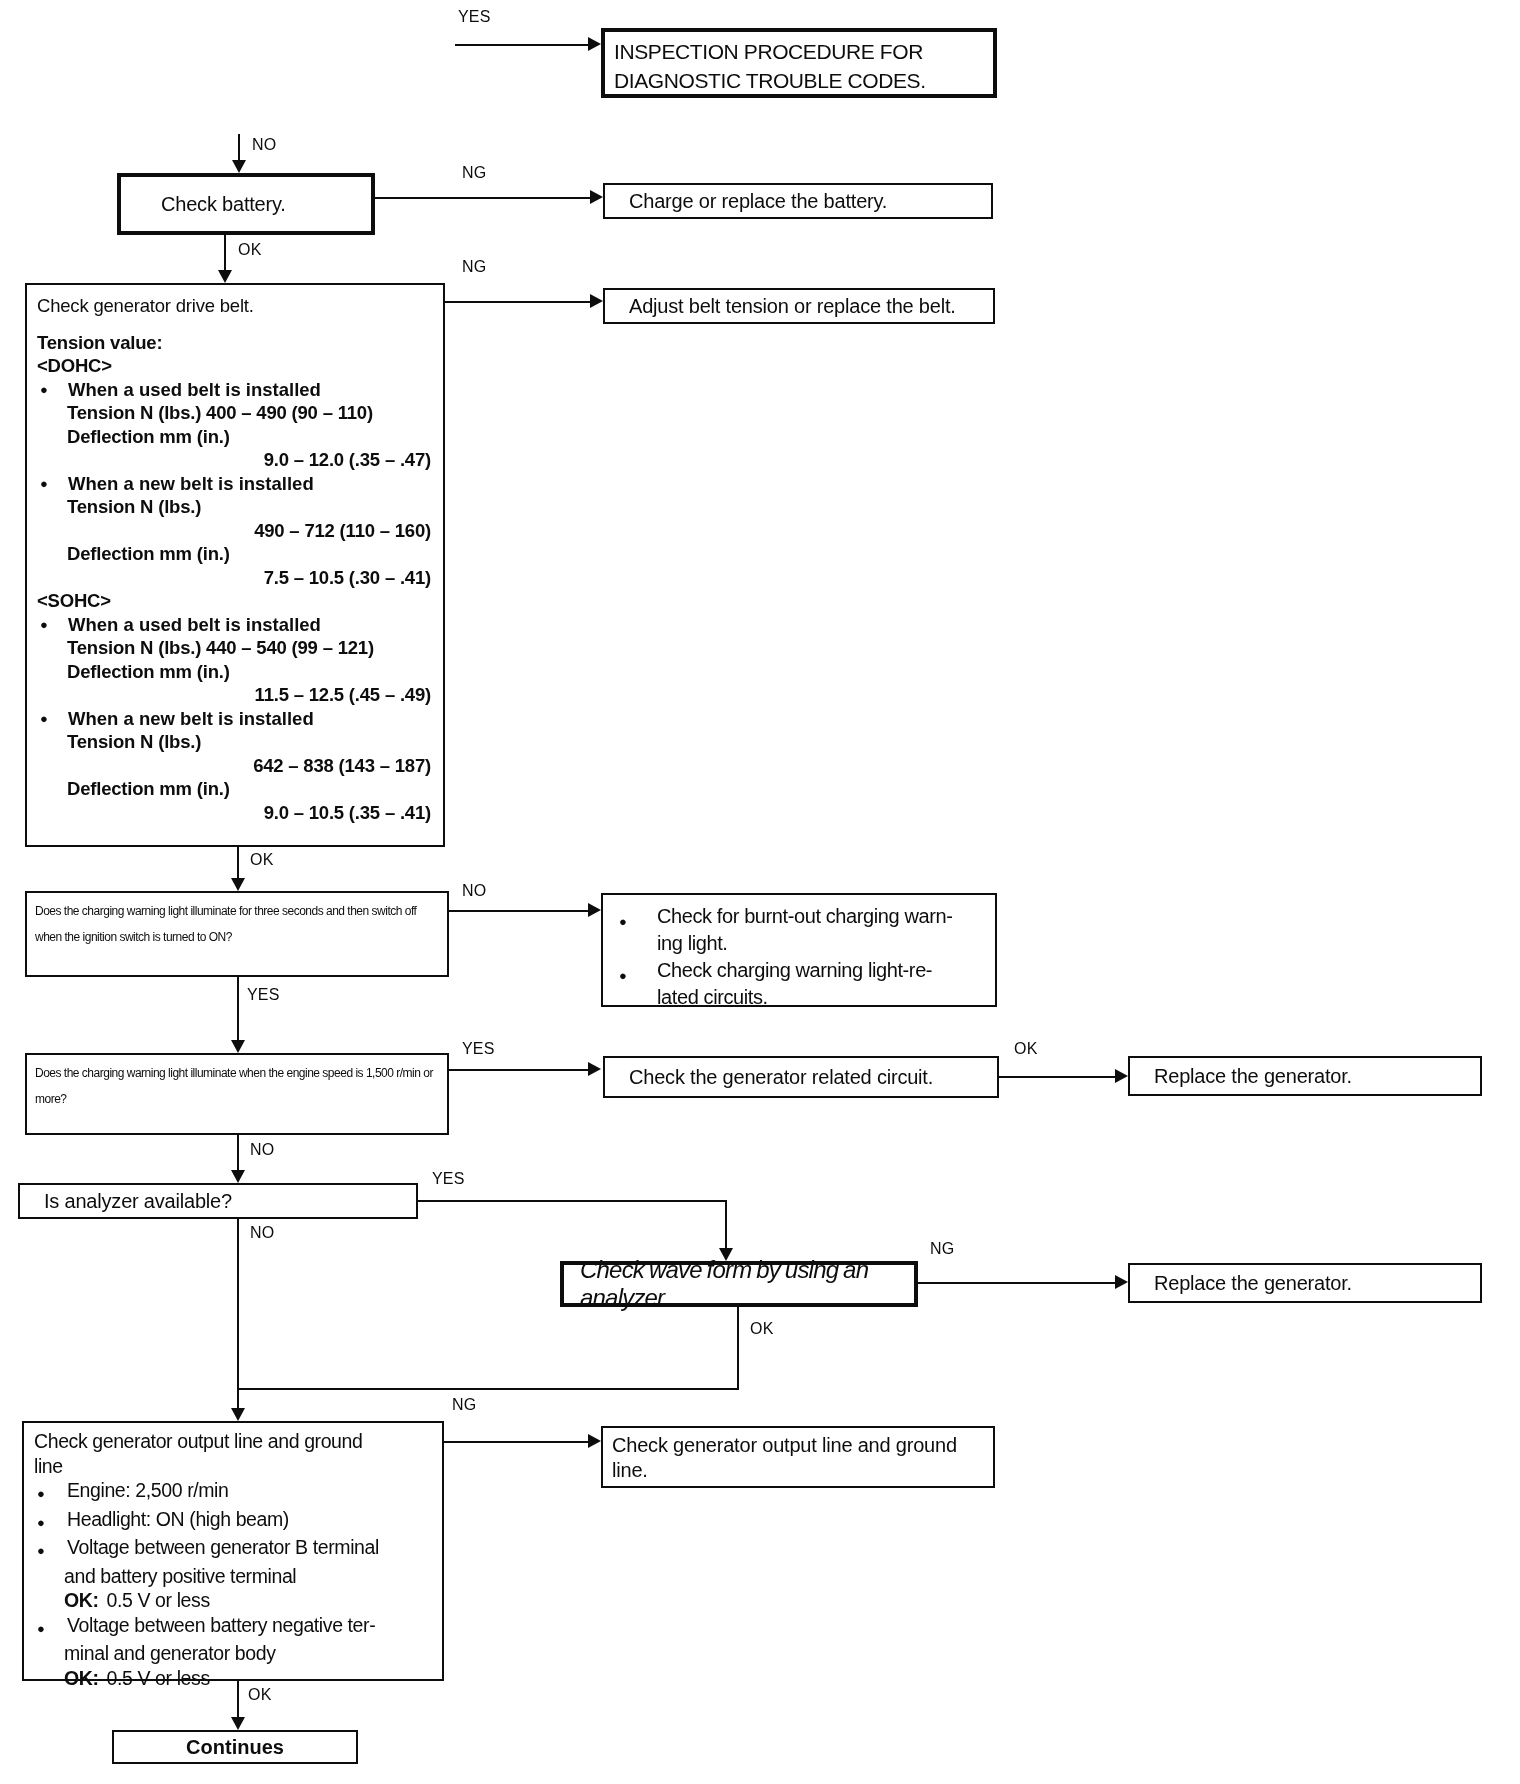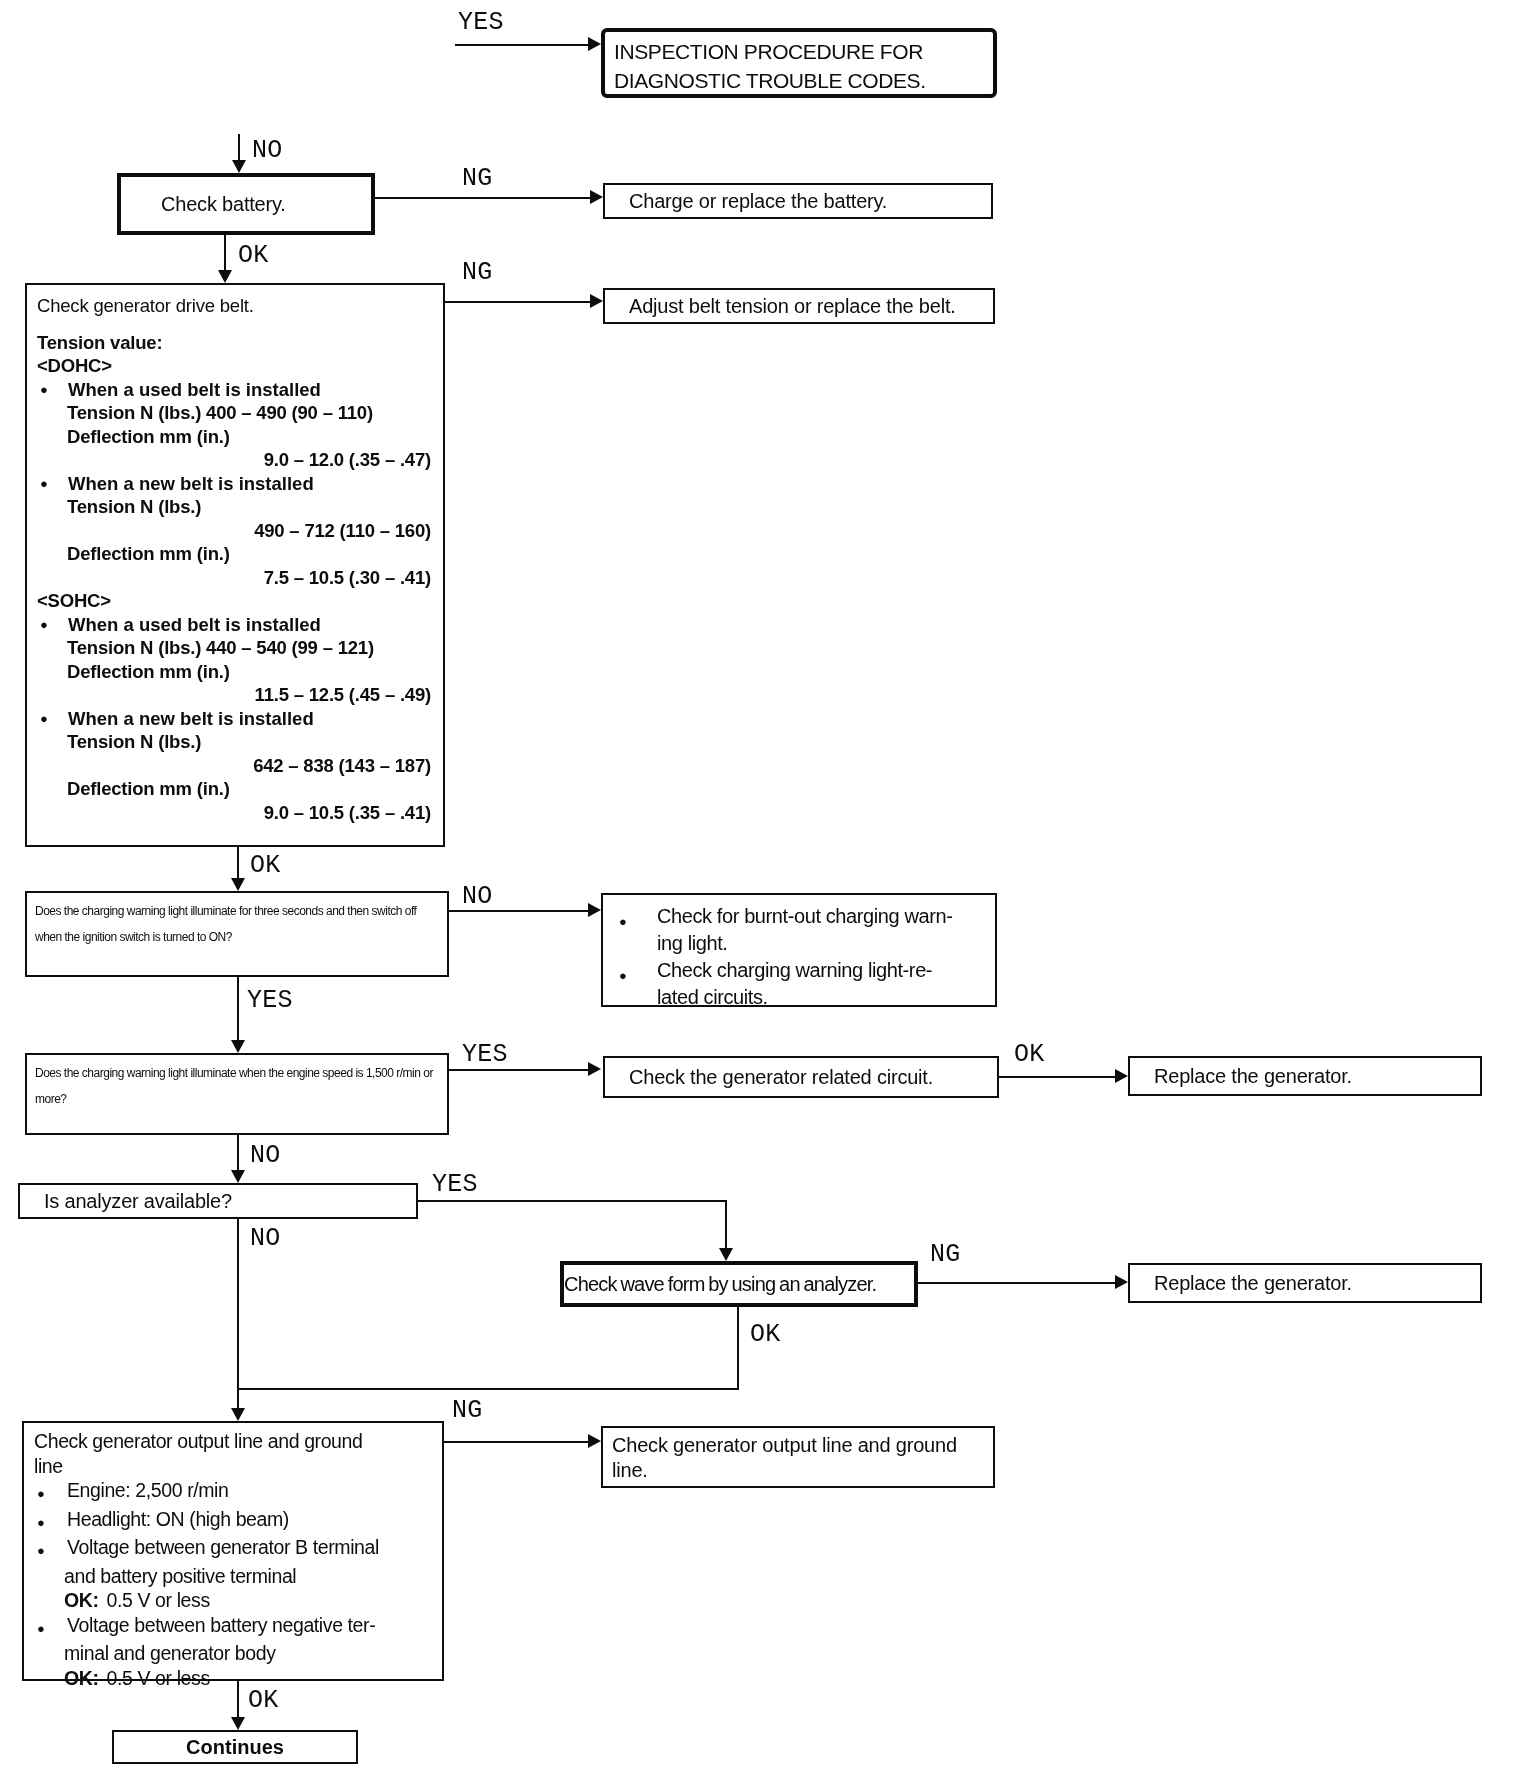--- a/index.html
+++ b/index.html
@@ -8,45 +8,45 @@
     font-family:"Liberation Sans",sans-serif;color:#0d0d0d;overflow:hidden;
   }
   .box{position:absolute;box-sizing:border-box;border:2px solid #0d0d0d;background:#fff;}
   .thick{border-width:4px;}
   
   .h{position:absolute;height:2px;background:#0d0d0d;}
   .v{position:absolute;width:2px;background:#0d0d0d;}
   .ar{position:absolute;width:0;height:0;}
   .ar.right{border-top:7px solid transparent;border-bottom:7px solid transparent;border-left:13px solid #0d0d0d;}
   .ar.down{border-left:7px solid transparent;border-right:7px solid transparent;border-top:13px solid #0d0d0d;}
-  .lbl{position:absolute;font-size:25px;letter-spacing:0.2px;color:#0d0d0d;font-family:Liberation Mono, monospace;}
+  .lbl{position:absolute;font-size:16px;letter-spacing:0.2px;color:#0d0d0d;}
   
   .scan{padding:8px 10px;}
   .scan .t{font-weight:bold;font-size:20.5px;line-height:26px;letter-spacing:-0.2px;}
   .scan .q{font-size:19.5px;line-height:25px;margin-top:2px;letter-spacing:-0.3px;}
-  .insp{padding:5px 9px;font-size:21px;line-height:29px;letter-spacing:-0.4px;border-radius:6px;}
+  .insp{padding:5px 9px;font-size:21px;line-height:29px;letter-spacing:-0.4px;}
   .cline{display:flex;align-items:center;padding-left:24px;font-size:20px;letter-spacing:-0.2px;}
   .center{justify-content:flex-start;padding-left:40px;}
   .belt{padding:9px 10px 6px 10px;font-size:18.5px;line-height:23.5px;}
   .belt .intro{margin-bottom:13px;letter-spacing:-0.2px;}
   .bb{font-weight:bold;letter-spacing:-0.2px;}
   .brow{display:flex;font-weight:bold;}
   .dot{flex:0 0 28px;padding-left:3px;font-size:13px;}
   .ind{padding-left:30px;}
   .val{text-align:right;padding-right:2px;}
   .qbox{padding:5px 8px;font-size:12px;line-height:26px;letter-spacing:-0.5px;}
   .wl{padding:8px 8px;font-size:20px;line-height:27px;letter-spacing:-0.4px;}
   .wlrow{display:flex;}
   .wl .dot{flex:0 0 38px;padding-left:8px;font-size:13px;padding-top:5px;}
   .out{padding:6px 10px;font-size:19.5px;line-height:24.5px;letter-spacing:-0.4px;}
   .out .brow .dot{flex:0 0 30px;font-size:13px;padding-top:4px;}
   .out .ind{padding-left:30px;}
   .okb{font-weight:bold;margin-right:8px;}
   .cont{display:flex;align-items:center;justify-content:center;font-weight:bold;font-size:20px;}
-  .wave{display:flex;align-items:center;padding-left:0;font-size:20px;letter-spacing:-0.8px;word-spacing:-1px;}
+  .wave{display:flex;align-items:center;padding-left:16px;font-size:24px;letter-spacing:-0.8px;word-spacing:-1px;font-style:italic;}
   .just{text-align:left;}
 </style>
 </head>
 <body>
 
 <div class="canvas">
 
 
   <div class="box thick insp" style="left:601px;top:28px;width:396px;height:70px;">
     <div>INSPECTION PROCEDURE FOR</div>

